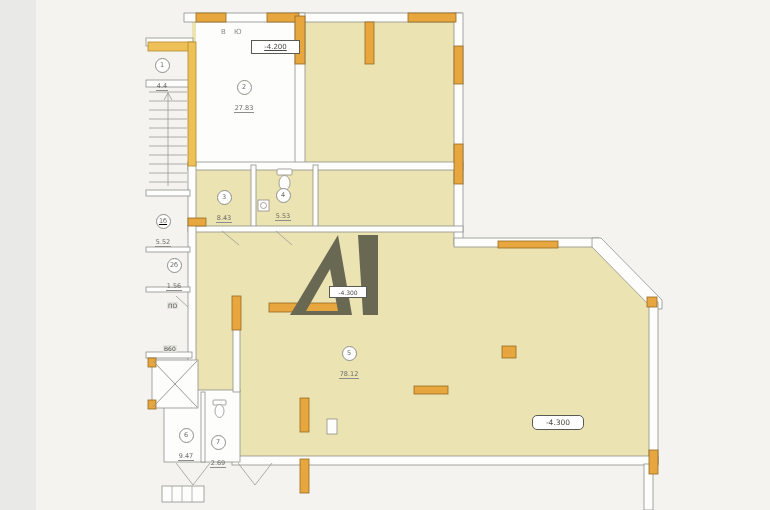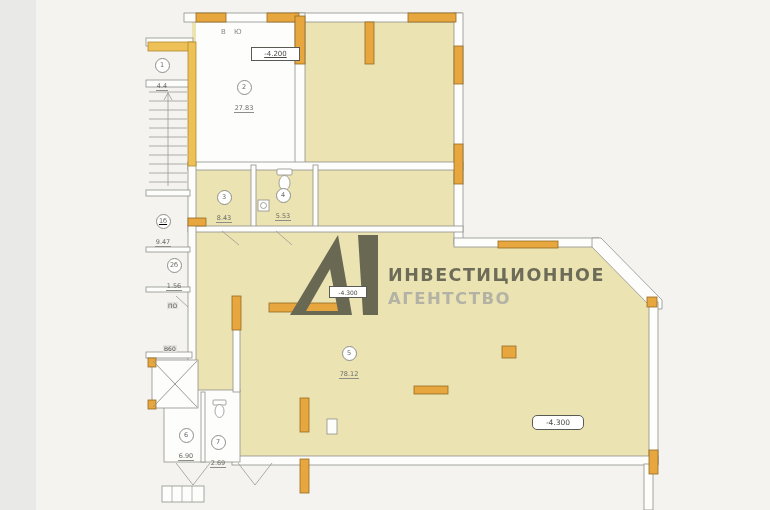--- a/index.html
+++ b/index.html
@@ -135,21 +135,21 @@
     </g>
 
     <g fill="#686853">
       <path d="M254,315 L302,235 L316,315 Z M270,311 L294,269 L302,311 Z" fill-rule="evenodd"></path>
       <polygon points="322,235 342,235 342,315 327,315"></polygon>
     </g>
   </svg>
 
   <div class="axis-label" style="left:185px;top:28px;">В Ю</div>
 
-  <div class="elev" style="left:215px;top:47px;width:47px;height:12px;text-decoration:underline;">-4.200</div>
+  <div class="elev" style="left:215px;top:40px;width:47px;height:12px;text-decoration:underline;">-4.200</div>
   <div class="elev" style="left:293px;top:286px;width:36px;height:10px;font-size:6px;">-4.300</div>
   <div class="elev" style="left:496px;top:415px;width:50px;height:13px;border-radius:5px;font-size:7.5px;">-4.300</div>
 
   <div class="room-label" style="left:126px;top:58px;">
     <div class="room-circle"><span>1</span></div>
     <span class="room-area">4.4</span>
   </div>
   <div class="room-label" style="left:208px;top:80px;">
     <div class="room-circle"><span>2</span></div>
     <span class="room-area">27.83</span>
@@ -161,34 +161,32 @@
   <div class="room-label" style="left:247px;top:188px;">
     <div class="room-circle"><span>4</span></div>
     <span class="room-area">5.53</span>
   </div>
   <div class="room-label" style="left:313px;top:346px;">
     <div class="room-circle"><span>5</span></div>
     <span class="room-area">78.12</span>
   </div>
   <div class="room-label" style="left:150px;top:428px;">
     <div class="room-circle"><span>6</span></div>
-    <span class="room-area">6.90</span>
+    <span class="room-area">9.47</span>
   </div>
   <div class="room-label" style="left:182px;top:435px;">
     <div class="room-circle"><span>7</span></div>
     <span class="room-area">2.69</span>
   </div>
   <div class="room-label" style="left:127px;top:214px;text-decoration:underline;">
     <div class="room-circle"><span>1б</span></div>
-    <span class="room-area">9.47</span>
+    <span class="room-area">5.52</span>
   </div>
   <div class="room-label" style="left:138px;top:258px;">
     <div class="room-circle"><span>2б</span></div>
     <span class="room-area">1.56</span>
   </div>
 
   <div class="door-mark" style="left:131px;top:302px;">ПО</div>
   <div class="door-mark" style="left:127px;top:345px;">В60</div>
 
-  <div class="wm-line1">ИНВЕСТИЦИОННОЕ</div>
-  <div class="wm-line2">АГЕНТСТВО</div>
 
 </div>
 
 </body></html>

